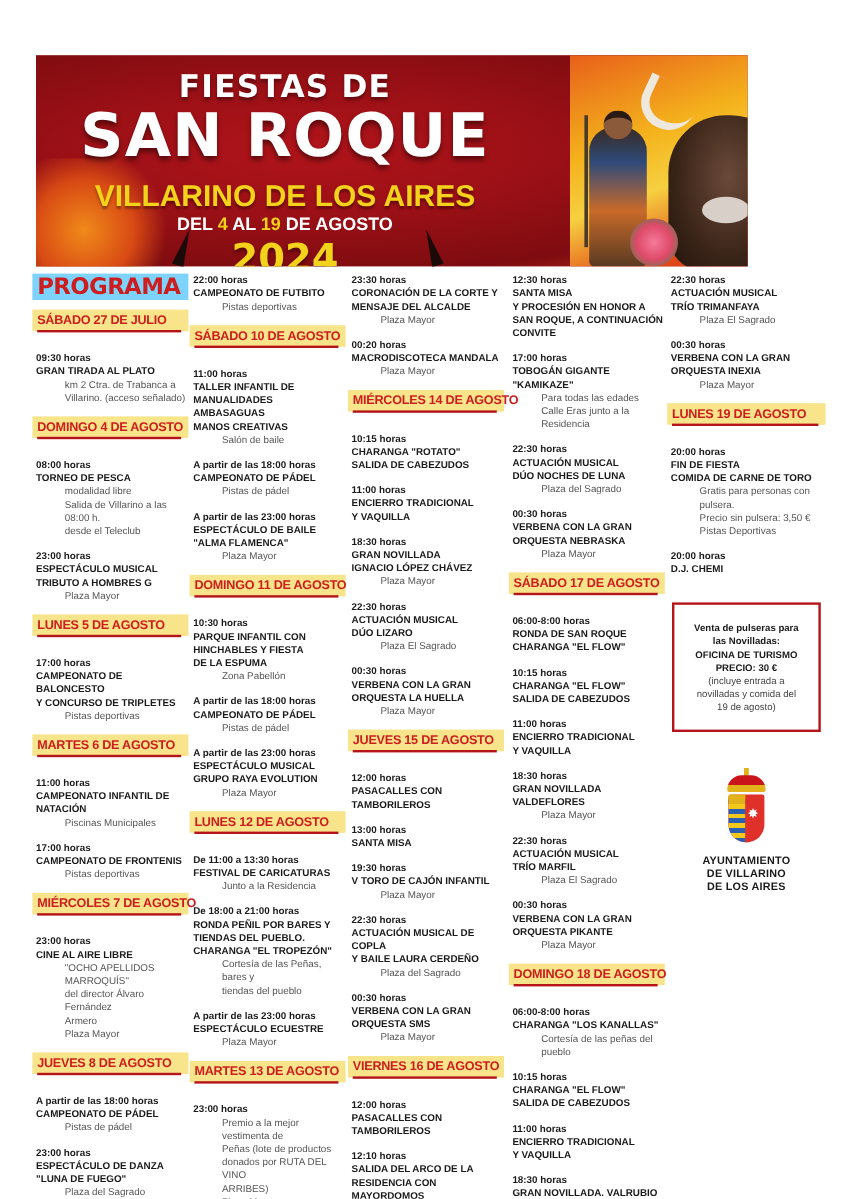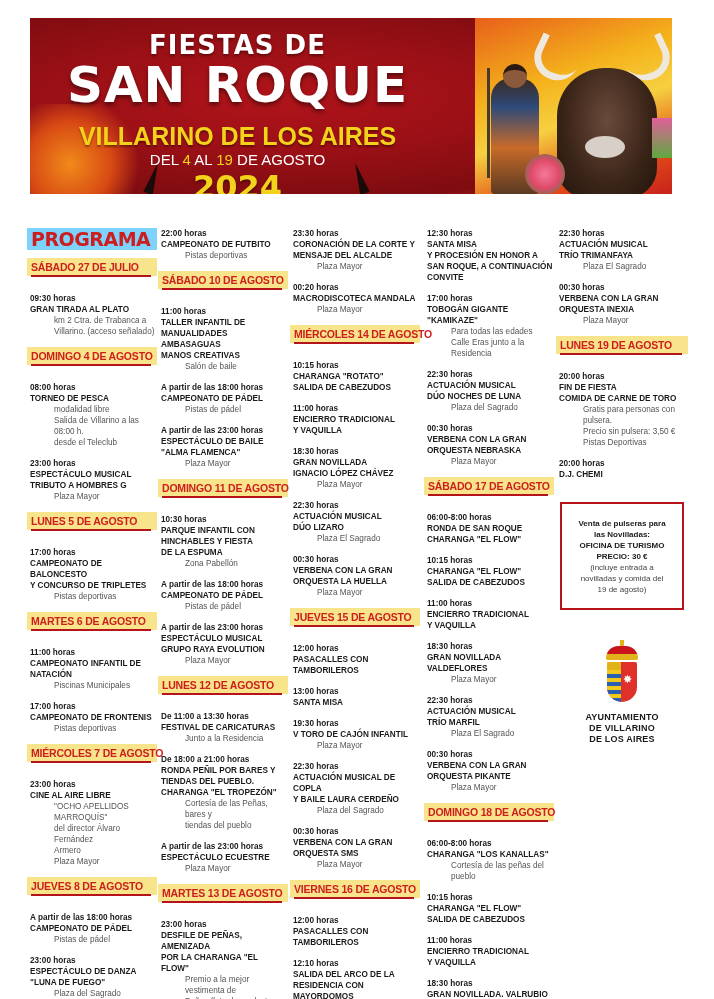--- a/index.html
+++ b/index.html
@@ -1,21 +1,21 @@
 <!DOCTYPE html>
 <html><head>
 <meta charset="utf-8">
 <style>
   * { box-sizing: border-box; margin: 0; padding: 0; }
   html, body { width: 714px; height: 999px; background: #ffffff; overflow: hidden; }
   body { font-family: "Liberation Sans", "DejaVu Sans", sans-serif; color: #1a1a1a; position: relative; }
 
   
   .banner {
-    position: absolute; left: 30px; top: 18px; width: 642px; height: 176px;
+    position: absolute; left: 30px; top: 46px; width: 593px; height: 176px;
     background: radial-gradient(ellipse at 38% 45%, #b0141a 0%, #9a1016 40%, #7e0c10 75%, #c2301a 100%);
     overflow: hidden;
   }
   .banner .flame-left {
     position: absolute; left: -30px; bottom: -30px; width: 140px; height: 120px;
     background: radial-gradient(circle, #f08a1a 0%, #d84a14 45%, rgba(180,20,20,0) 75%);
   }
   .banner .horn-l, .banner .horn-r {
     position: absolute; bottom: 0; width: 0; height: 0;
     border-left: 5px solid transparent; border-right: 5px solid transparent;
@@ -29,21 +29,21 @@
     font-family: "DejaVu Sans", sans-serif; text-shadow: 0 2px 3px rgba(0,0,0,.4);
   }
   .banner .t2 {
     color: #fff; font-weight: 900; font-size: 50px; line-height: 50px; letter-spacing: 1px;
     font-family: "DejaVu Sans", sans-serif; text-shadow: 0 3px 4px rgba(0,0,0,.45);
   }
   .banner .t3 {
     color: #f2d21a; font-weight: 700; font-size: 25px; line-height: 28px; margin-top: 12px;
     font-family: "Liberation Sans", sans-serif; text-shadow: 0 2px 2px rgba(0,0,0,.35);
   }
-  .banner .t4 { color: #fff; font-weight: 400; font-size: 15px; line-height: 20px; text-align: center; }
+  .banner .t4 { color: #fff; font-weight: 700; font-size: 15px; line-height: 20px; text-align: center; }
   .banner .t4 .hl { color: #f2d21a; }
   .banner .t5 {
     color: #f2d21a; font-weight: 900; font-size: 32px; line-height: 34px;
     font-family: "DejaVu Sans", sans-serif; text-shadow: 0 2px 3px rgba(0,0,0,.4);
   }
   .banner .photo {
     position: absolute; left: 445px; top: 0; width: 207px; height: 176px;
     background: linear-gradient(160deg, #e8601a 0%, #f4b21c 35%, #f6d040 55%, #e24a18 80%, #c4201c 100%);
     overflow: hidden;
   }
@@ -300,22 +300,20 @@
 tiendas del pueblo</div>
       </div>
       <div class="ev">
         <div class="time">A partir de las 23:00 horas</div>
         <div class="name">ESPECTÁCULO ECUESTRE</div>
         <div class="place">Plaza Mayor</div>
       </div>
       <div class="day">MARTES 13 DE AGOSTO</div>
       <div class="ev">
         <div class="time">23:00 horas</div>
-        <div class="name">DESFILE DE PEÑAS, AMENIZADA
-POR LA CHARANGA "EL FLOW"</div>
         <div class="place">Premio a la mejor vestimenta de
 Peñas (lote de productos
 donados por RUTA DEL VINO
 ARRIBES)
 Plaza Mayor</div>
       </div>
     </div>
   </div>
 <div class="col c3">
     <div class="col-body">

